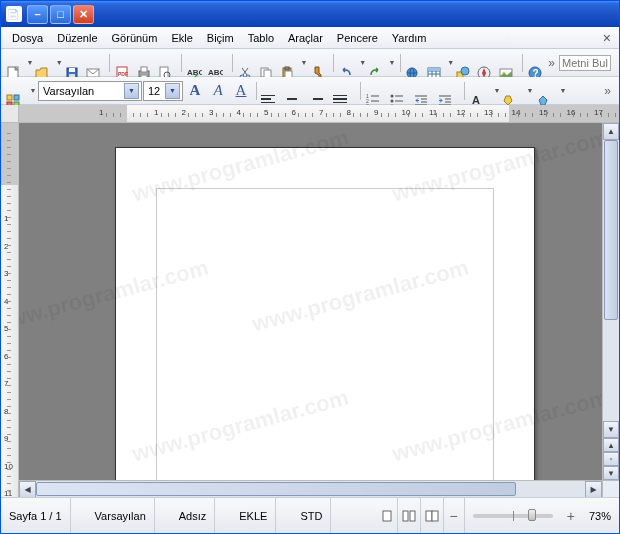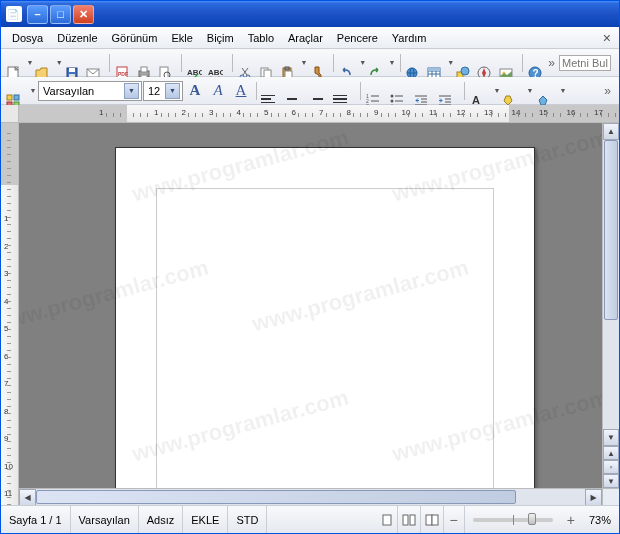--- a/index.html
+++ b/index.html
@@ -44,21 +44,21 @@
 .doc-area { flex: 1; background: #808080; position: relative; overflow: hidden; }
 .page { position: absolute; background: #fff; border: 1px solid #333; box-shadow: 2px 2px 4px rgba(0,0,0,0.3); }
 .page-margin { position: absolute; border: 1px solid #ccc; }
 .vscroll { width: 17px; background: linear-gradient(to right, #e8ecf4, #d8dce8); border-left: 1px solid #bbb; display: flex; flex-direction: column; }
 .scroll-btn { height: 17px; background: linear-gradient(to bottom, #f0f4fc, #d0d8e8); border: 1px solid #a0a8b8; display: flex; align-items: center; justify-content: center; font-size: 8px; color: #444; cursor: pointer; }
 .scroll-track { flex: 1; background: #e0e4ec; position: relative; }
 .scroll-thumb { position: absolute; left: 1px; right: 1px; background: linear-gradient(to right, #dce4f4, #c0cce0); border: 1px solid #8898b8; border-radius: 2px; }
 .nav-btn { height: 14px; font-size: 9px; }
 .hscroll-area { height: 17px; display: flex; background: #e8ecf4; border-top: 1px solid #bbb; }
 .hscroll-track { flex: 1; background: #e0e4ec; position: relative; }
-.statusbar { height: 28px; background: linear-gradient(to bottom, #f8f9fb, #e6e9ef); border-top: 1px solid #c8cdd6; display: flex; font-size: 11px; }
+.statusbar { height: 36px; background: linear-gradient(to bottom, #f8f9fb, #e6e9ef); border-top: 1px solid #c8cdd6; display: flex; font-size: 11px; gap: 16px; }
 .status-cell { padding: 0 8px; border-right: 1px solid #c8cdd6; height: 100%; display: flex; align-items: center; }
 .status-right { margin-left: auto; display: flex; align-items: center; height: 100%; }
 .zoom-slider { width: 80px; height: 4px; background: #ccc; margin: 0 8px; position: relative; border-radius: 2px; }
 .zoom-thumb { position: absolute; width: 8px; height: 12px; background: linear-gradient(to bottom, #f0f0f0, #c0c0c0); border: 1px solid #888; top: -5px; left: 55px; border-radius: 2px; }
 .watermark { position: absolute; color: rgba(0,0,0,0.06); font-size: 22px; font-weight: bold; transform: rotate(-15deg); pointer-events: none; font-family: Arial; }
 svg { display: block; }
 </style>
 </head>
 <body>
 

